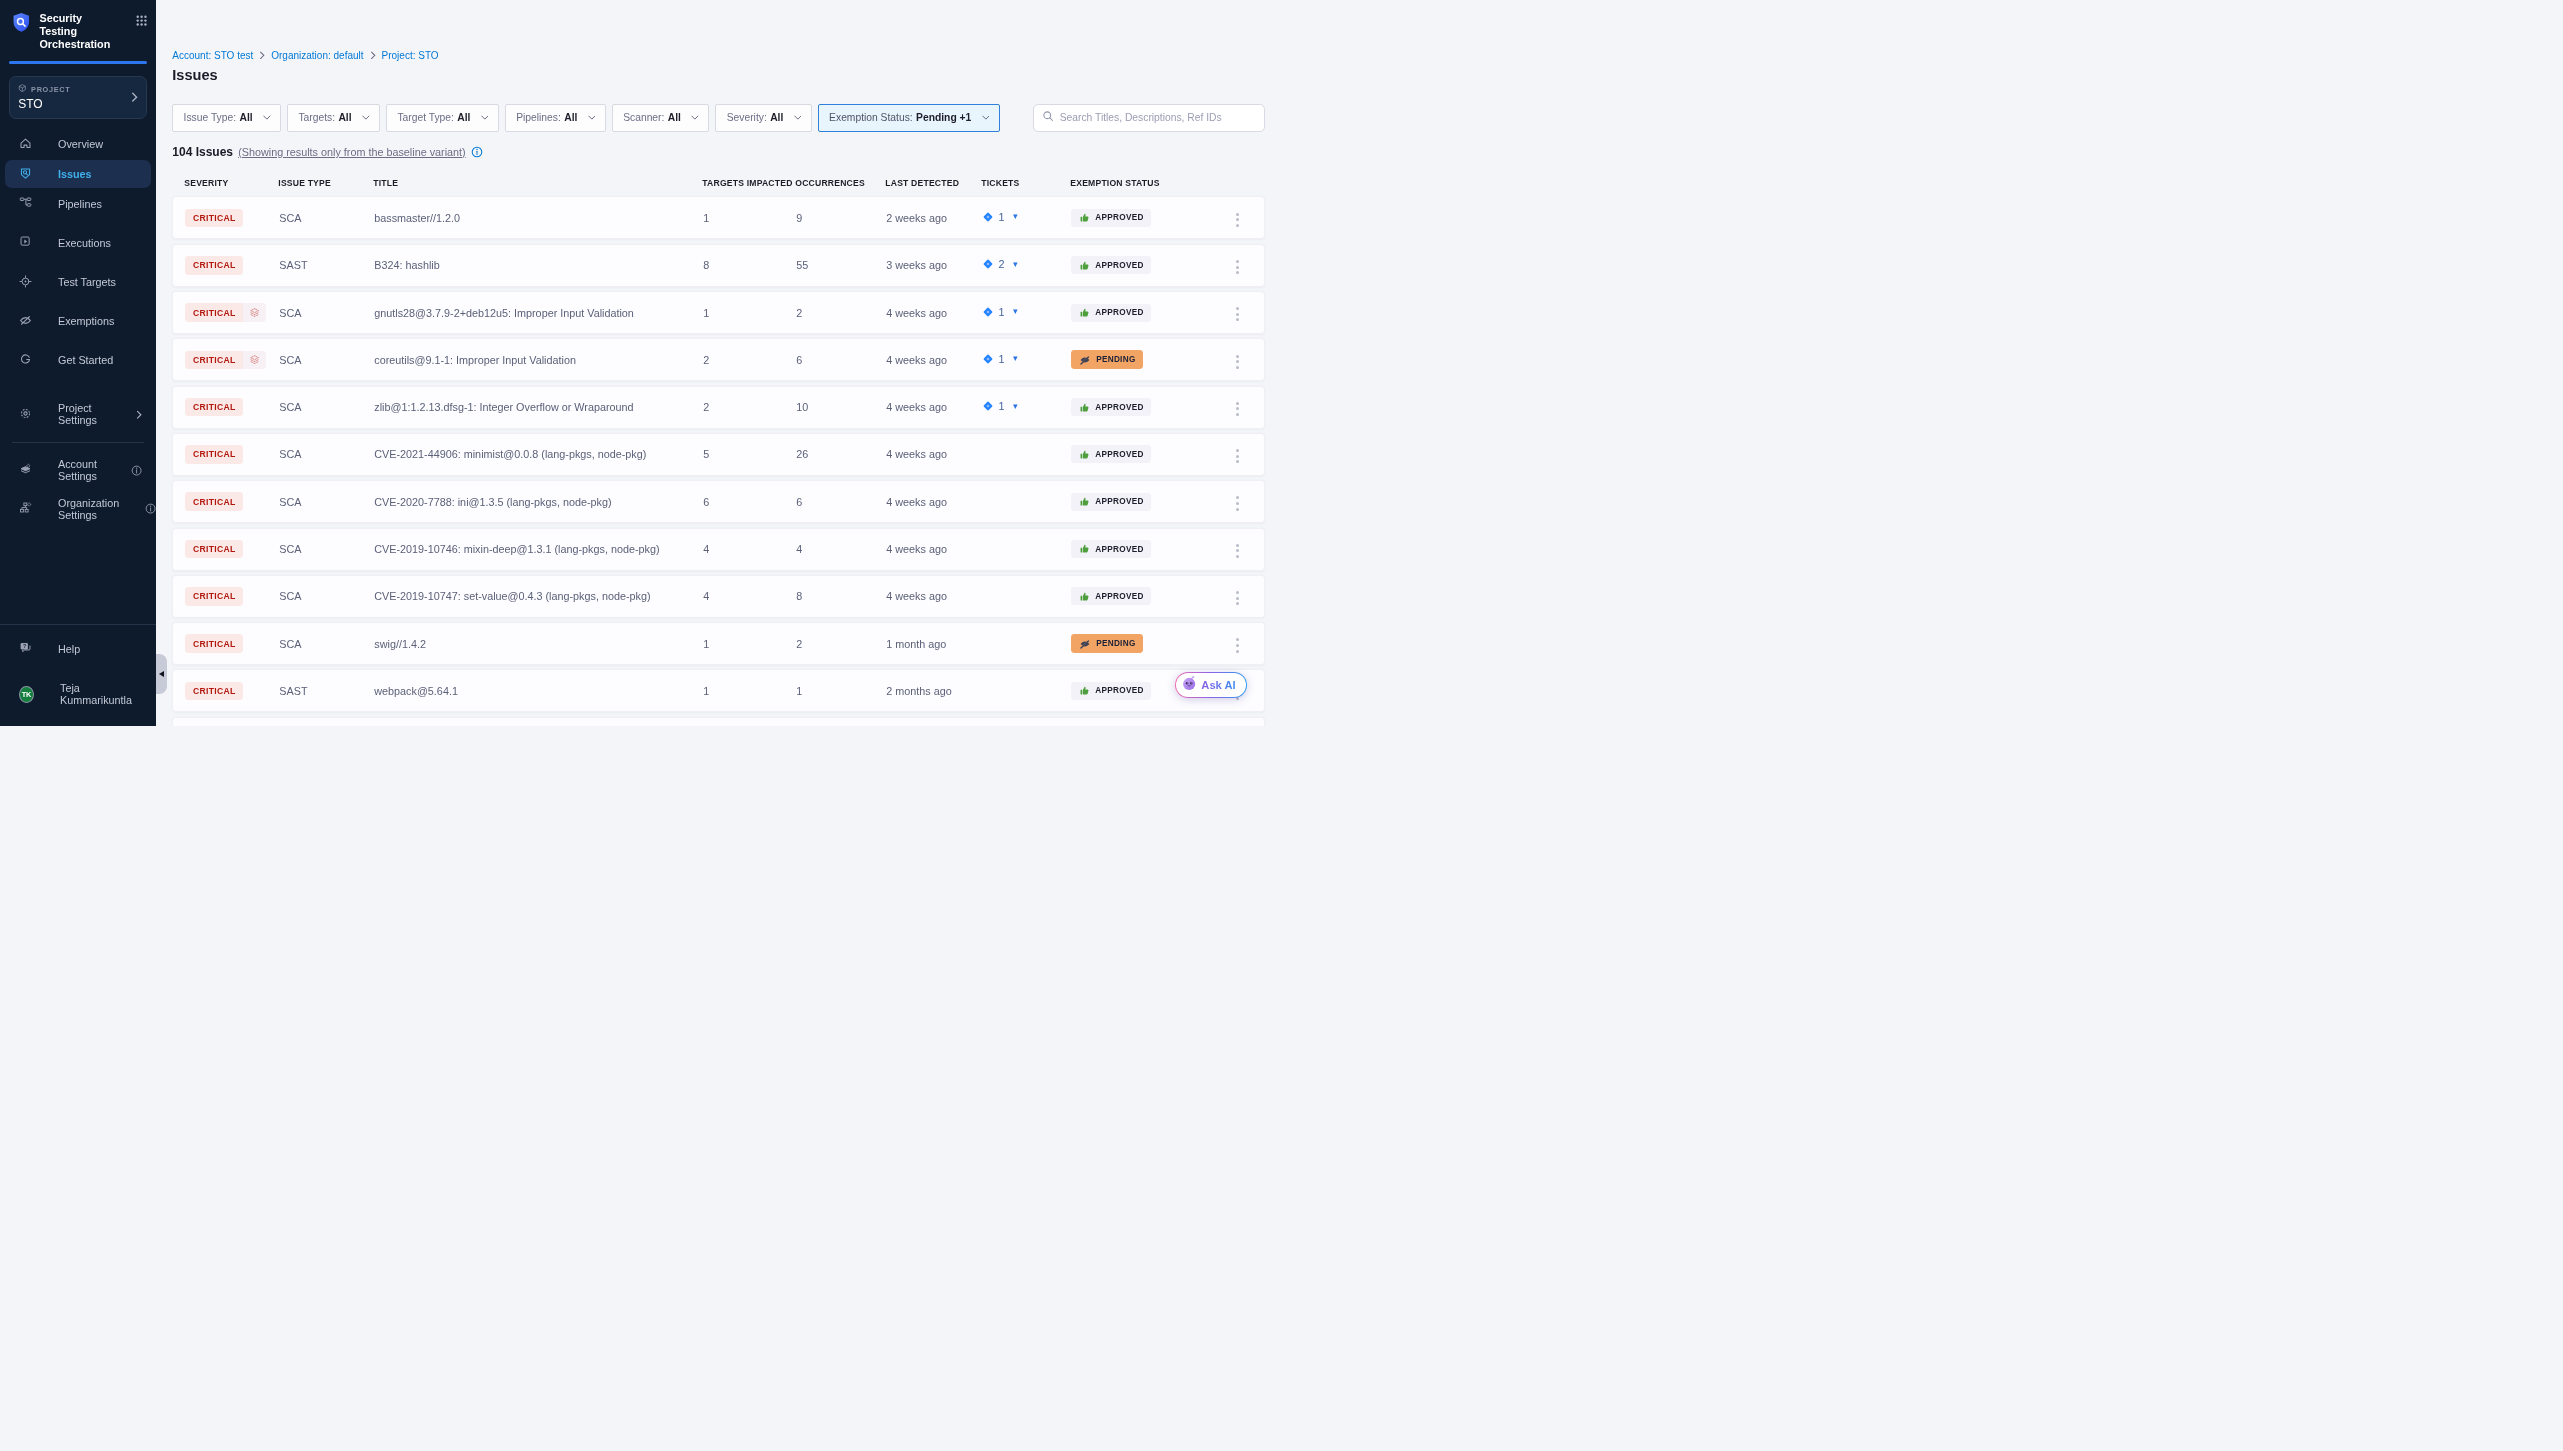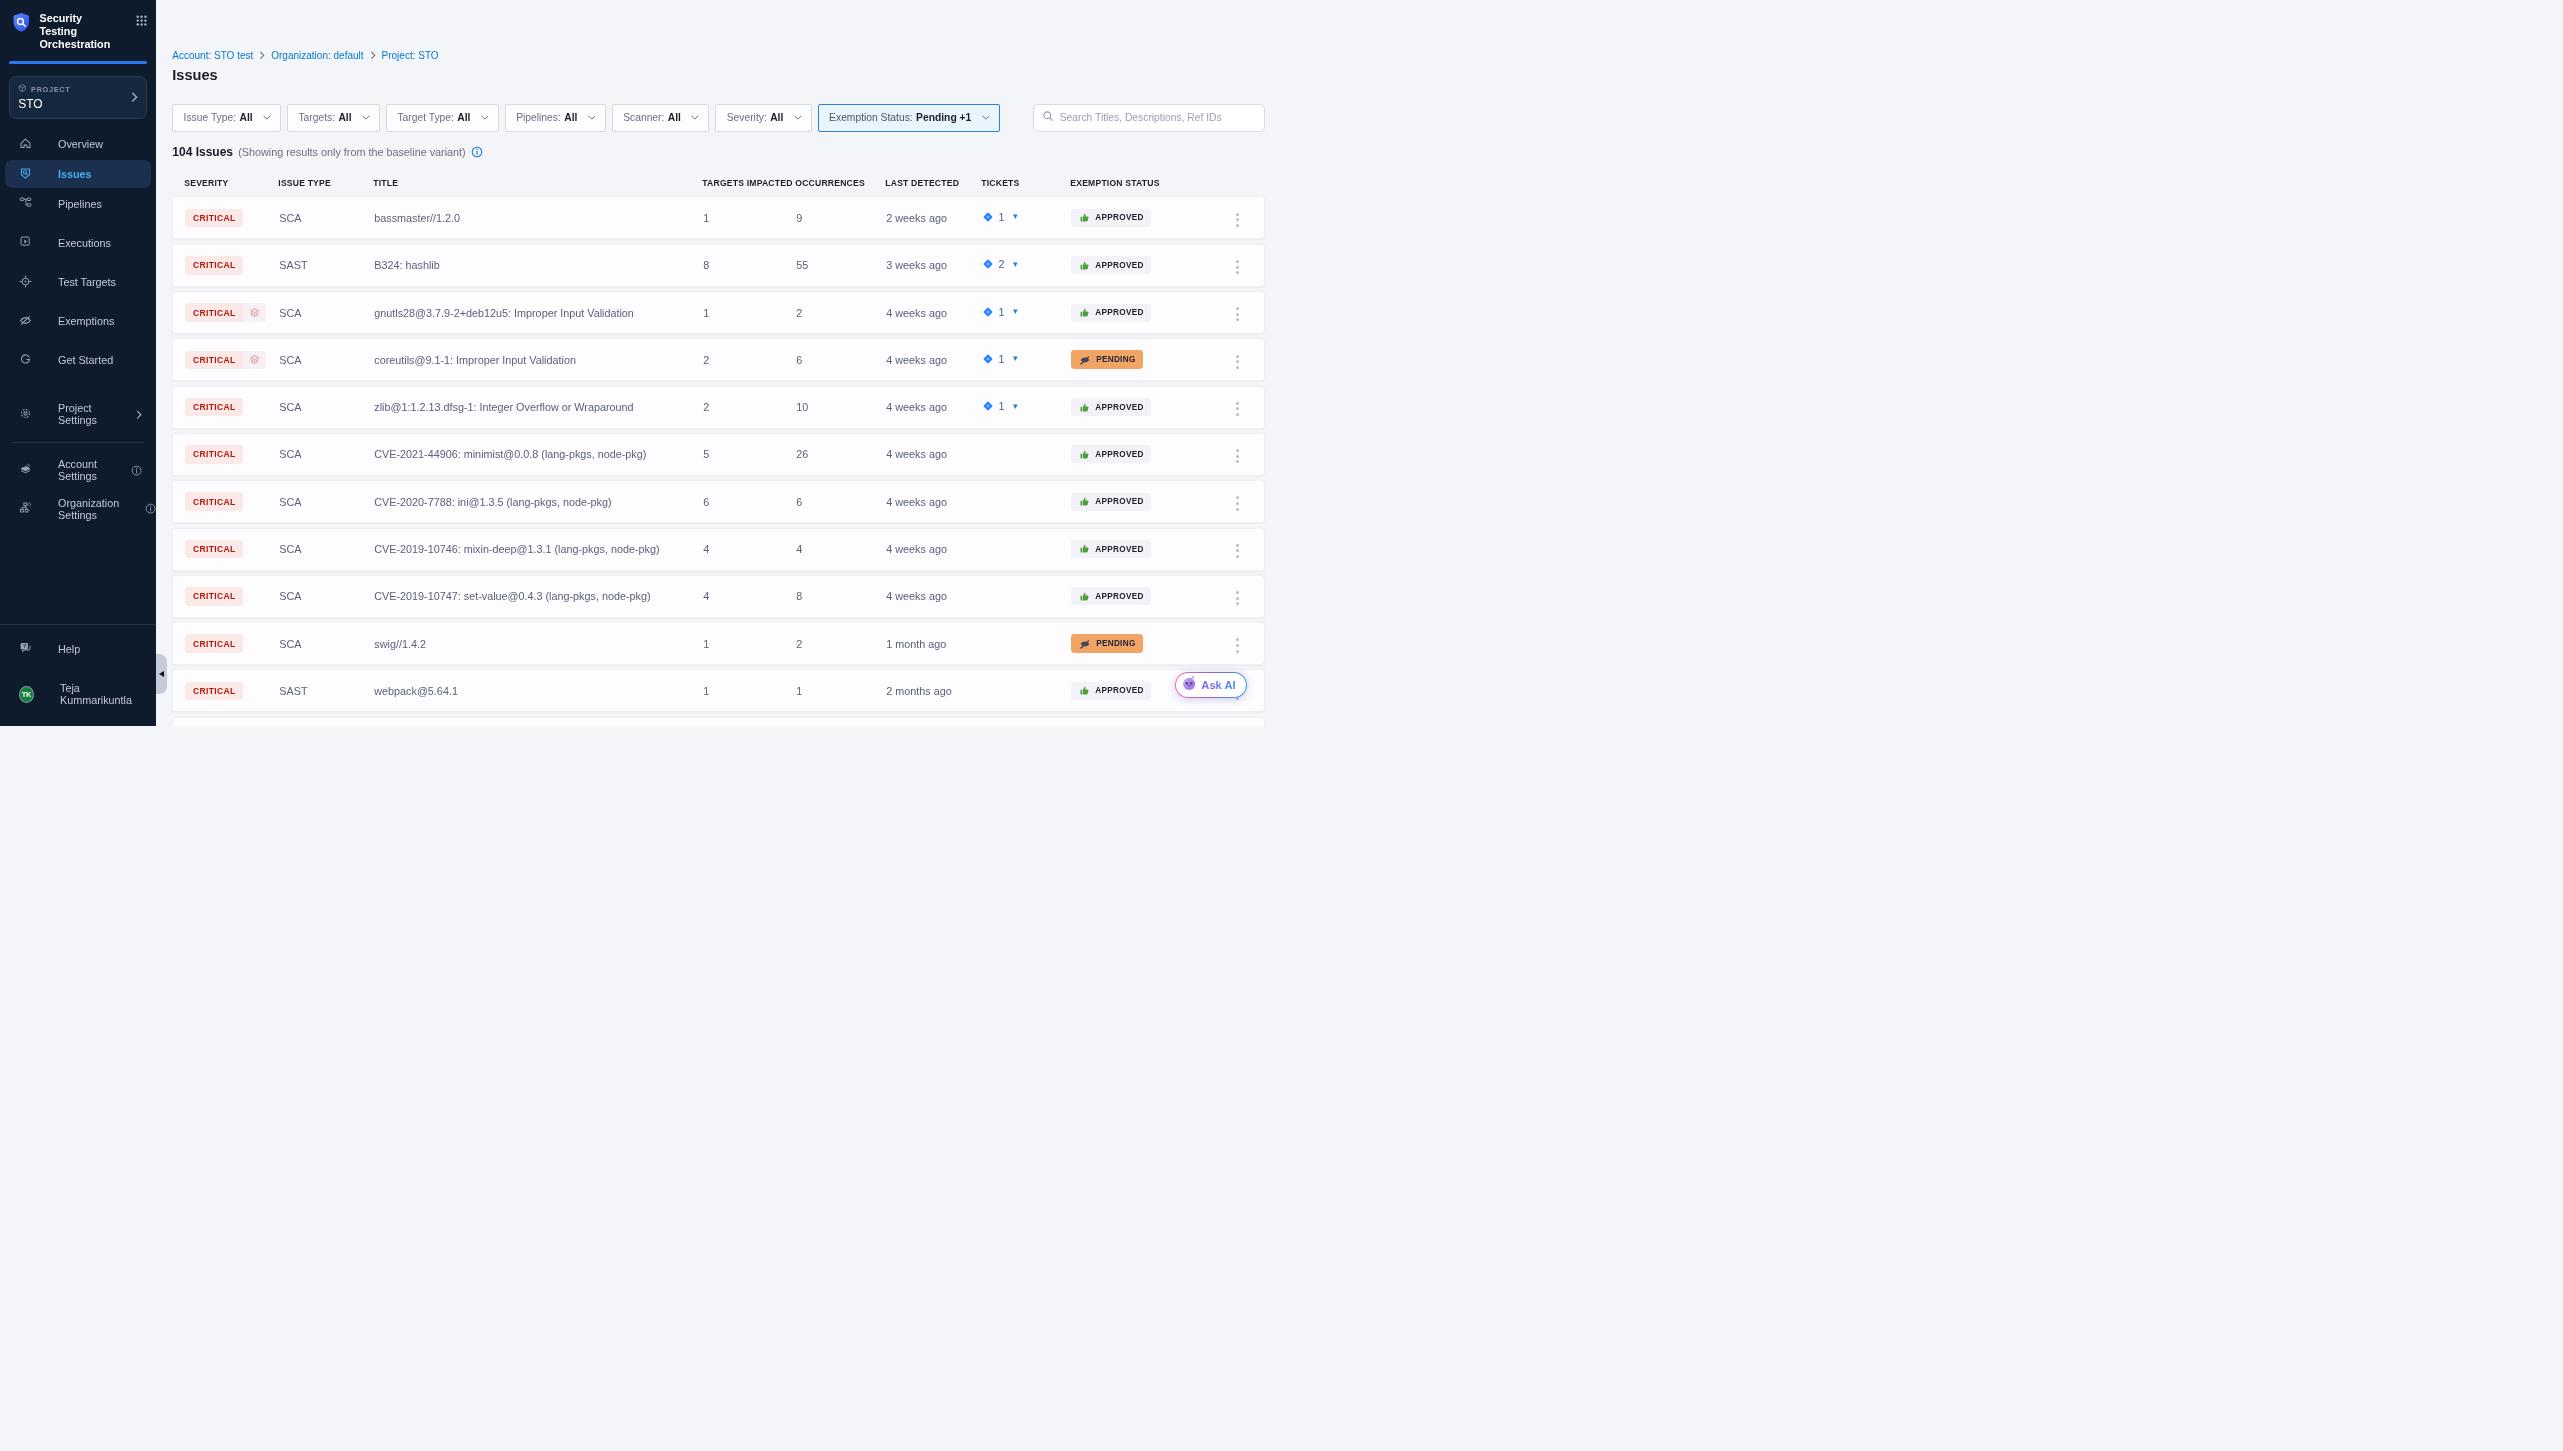--- a/index.html
+++ b/index.html
@@ -46,21 +46,21 @@
   .pill .pill-label { color:#6b6d85; }
   .pill .pill-value { color:#1d1d2b; font-weight:700; }
   .pill .chev { margin-left:6.9px; display:flex; }
   .pill.highlight { background:#e9f5fd; border:0.9px solid #2f80d8; }
   .searchbox { margin-left:auto; width:232px; height:27.5px; background:#fff; border:0.9px solid #d8d9e3; border-radius:5.2px; display:flex; align-items:center; padding:0 7.7px; gap:6px; }
   .searchbox input { border:none; outline:none; flex:1; font-size:10.3px; color:#1c1c28; font-family:"Liberation Sans",sans-serif; background:transparent; }
   .searchbox input::placeholder { color:#9b9db2; }
 
   .count-line { margin-top:13px; display:flex; align-items:center; gap:5.2px; }
   .count-strong { font-size:12px; font-weight:700; color:#1b1b28; }
-  .count-note { font-size:10.8px; color:#6b6d85; }
+  .count-note { font-size:10.8px; color:#6b6d85;text-decoration:underline; }
 
   .row-grid { display:grid; grid-template-columns:94px 95px 329px 93px 90px 96px 89px 151px 1fr; align-items:center; padding-left:12px; }
   .thead { margin-top:19px; margin-bottom:8.6px; }
   .thead .th { font-size:8.6px; font-weight:700; color:#1d1d28; letter-spacing:0.2px; }
 
   .row-card { background:#fdfdff; border:0.9px solid #efeff5; border-radius:3.4px; height:43px; margin-bottom:4.3px; box-shadow:0 0.9px 1.7px rgba(40,41,61,0.04); cursor:pointer; }
   .cell { font-size:10.8px; color:#5b6078; }
 
   .sev-badge { display:inline-flex; align-items:stretch; border-radius:3.4px; overflow:hidden; }
   .sev-text { background:#fbe9e7; color:#b2180e; font-size:8.6px; font-weight:700; letter-spacing:0.3px; padding:4.3px 7.7px; }

